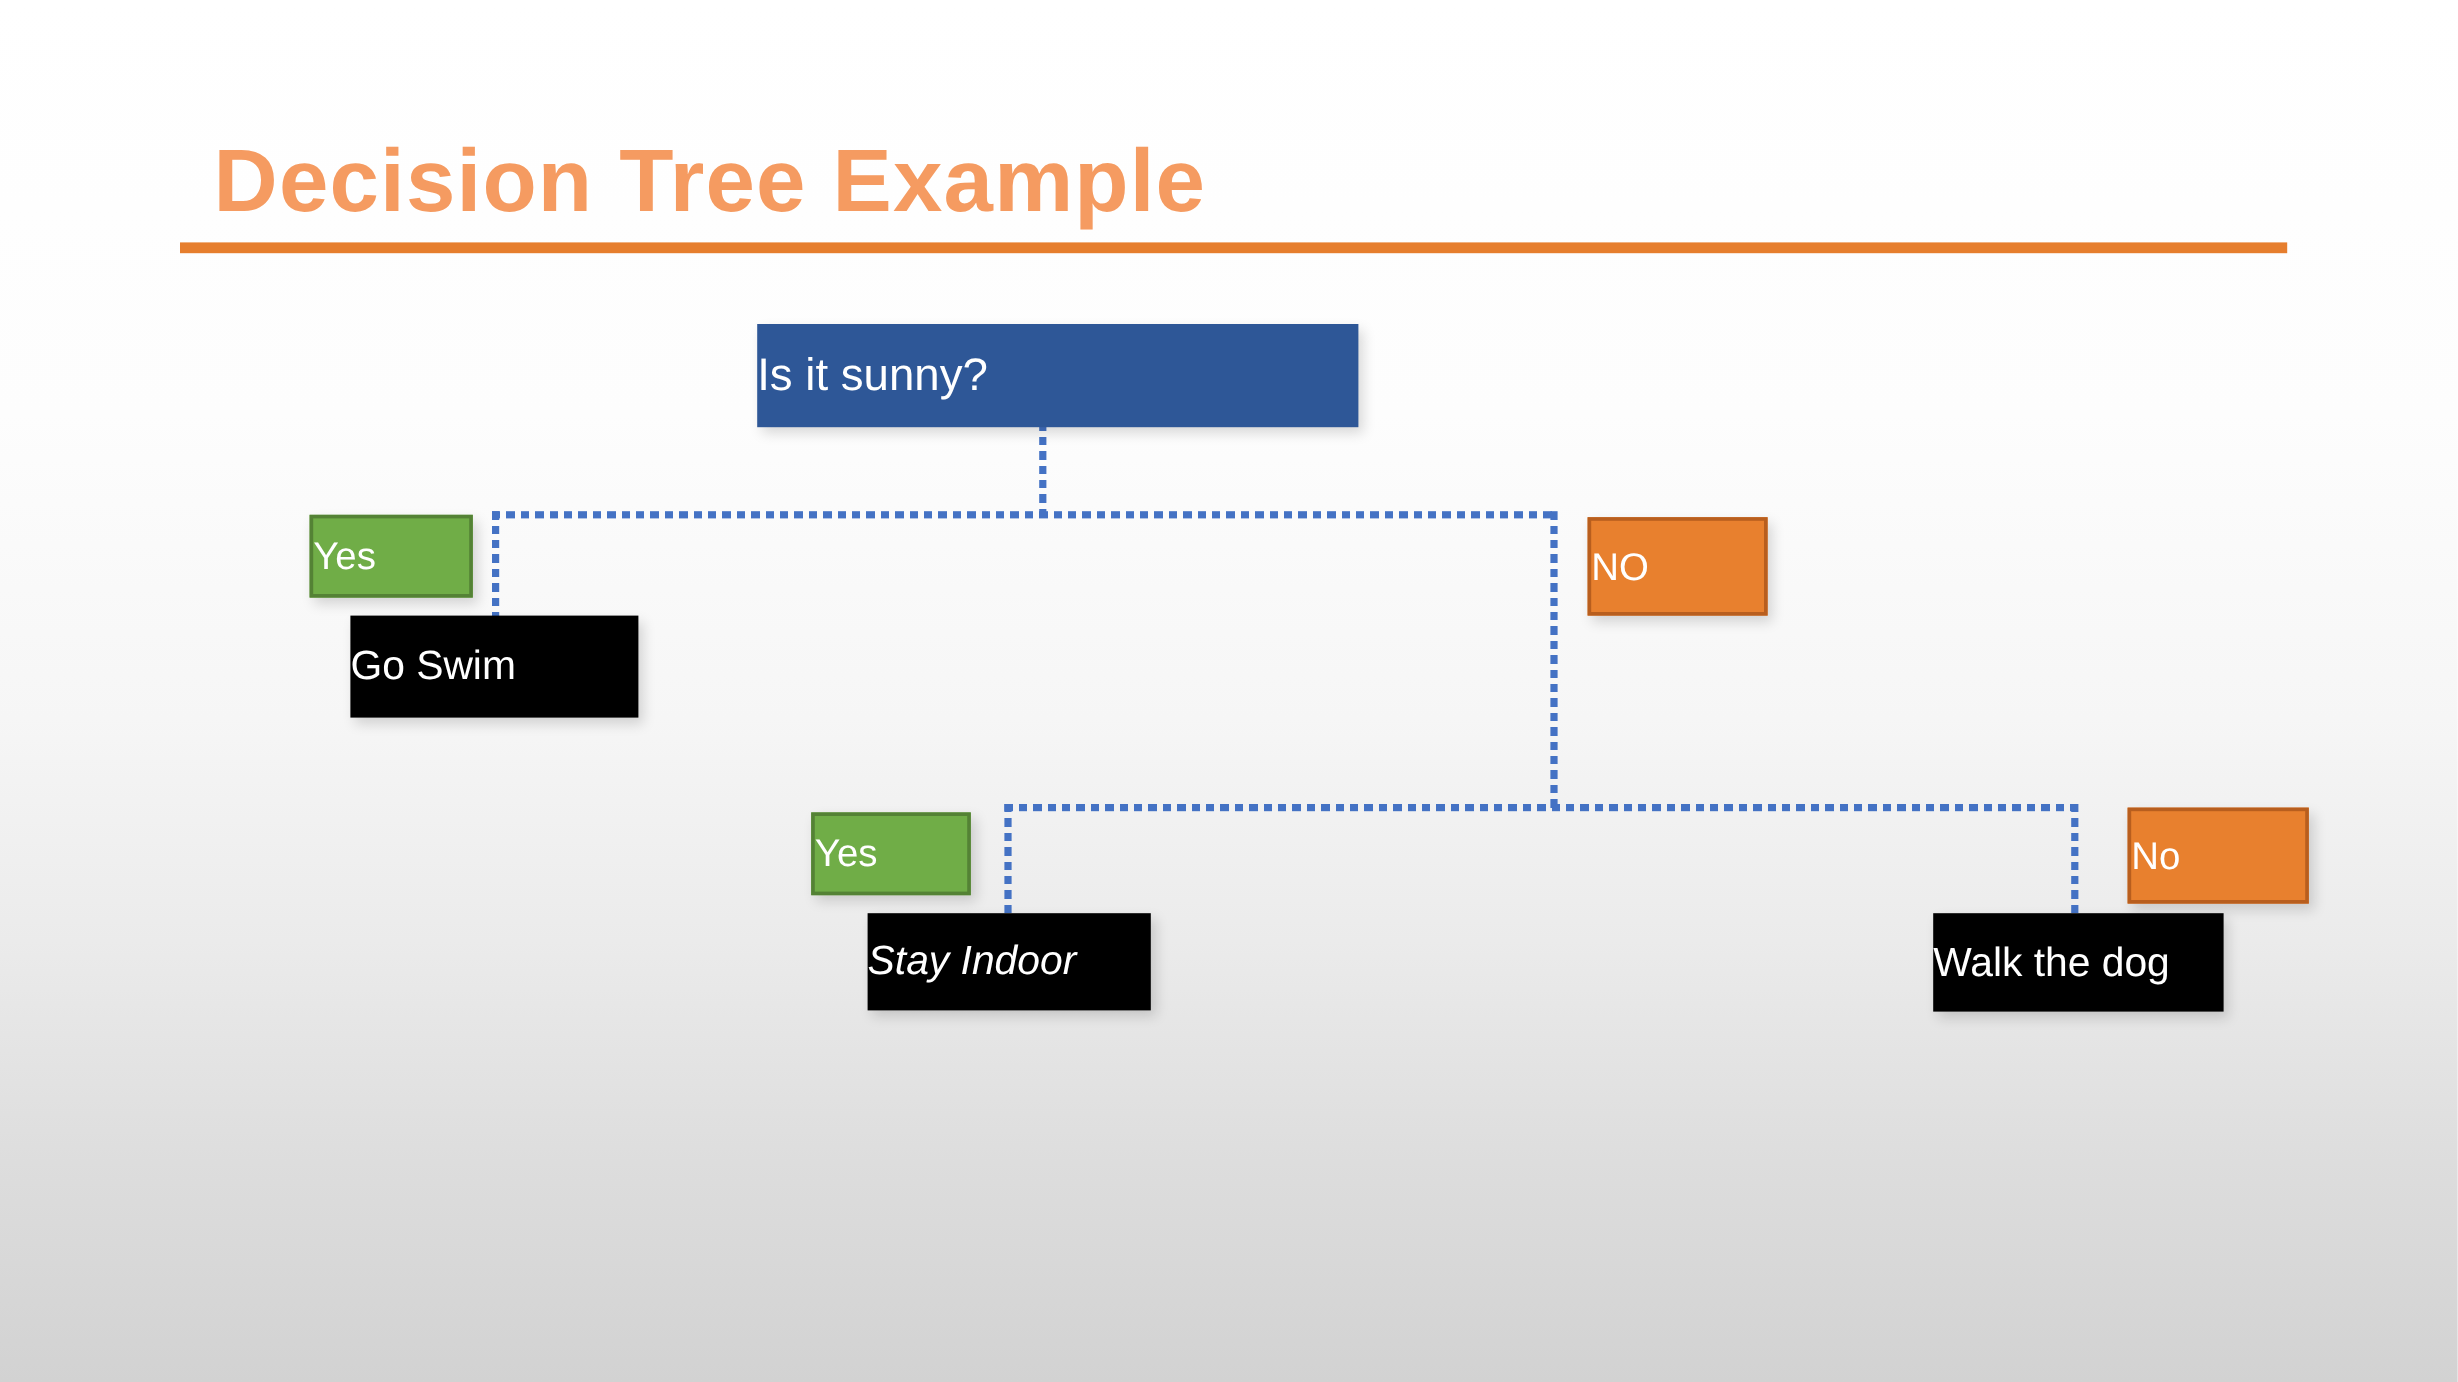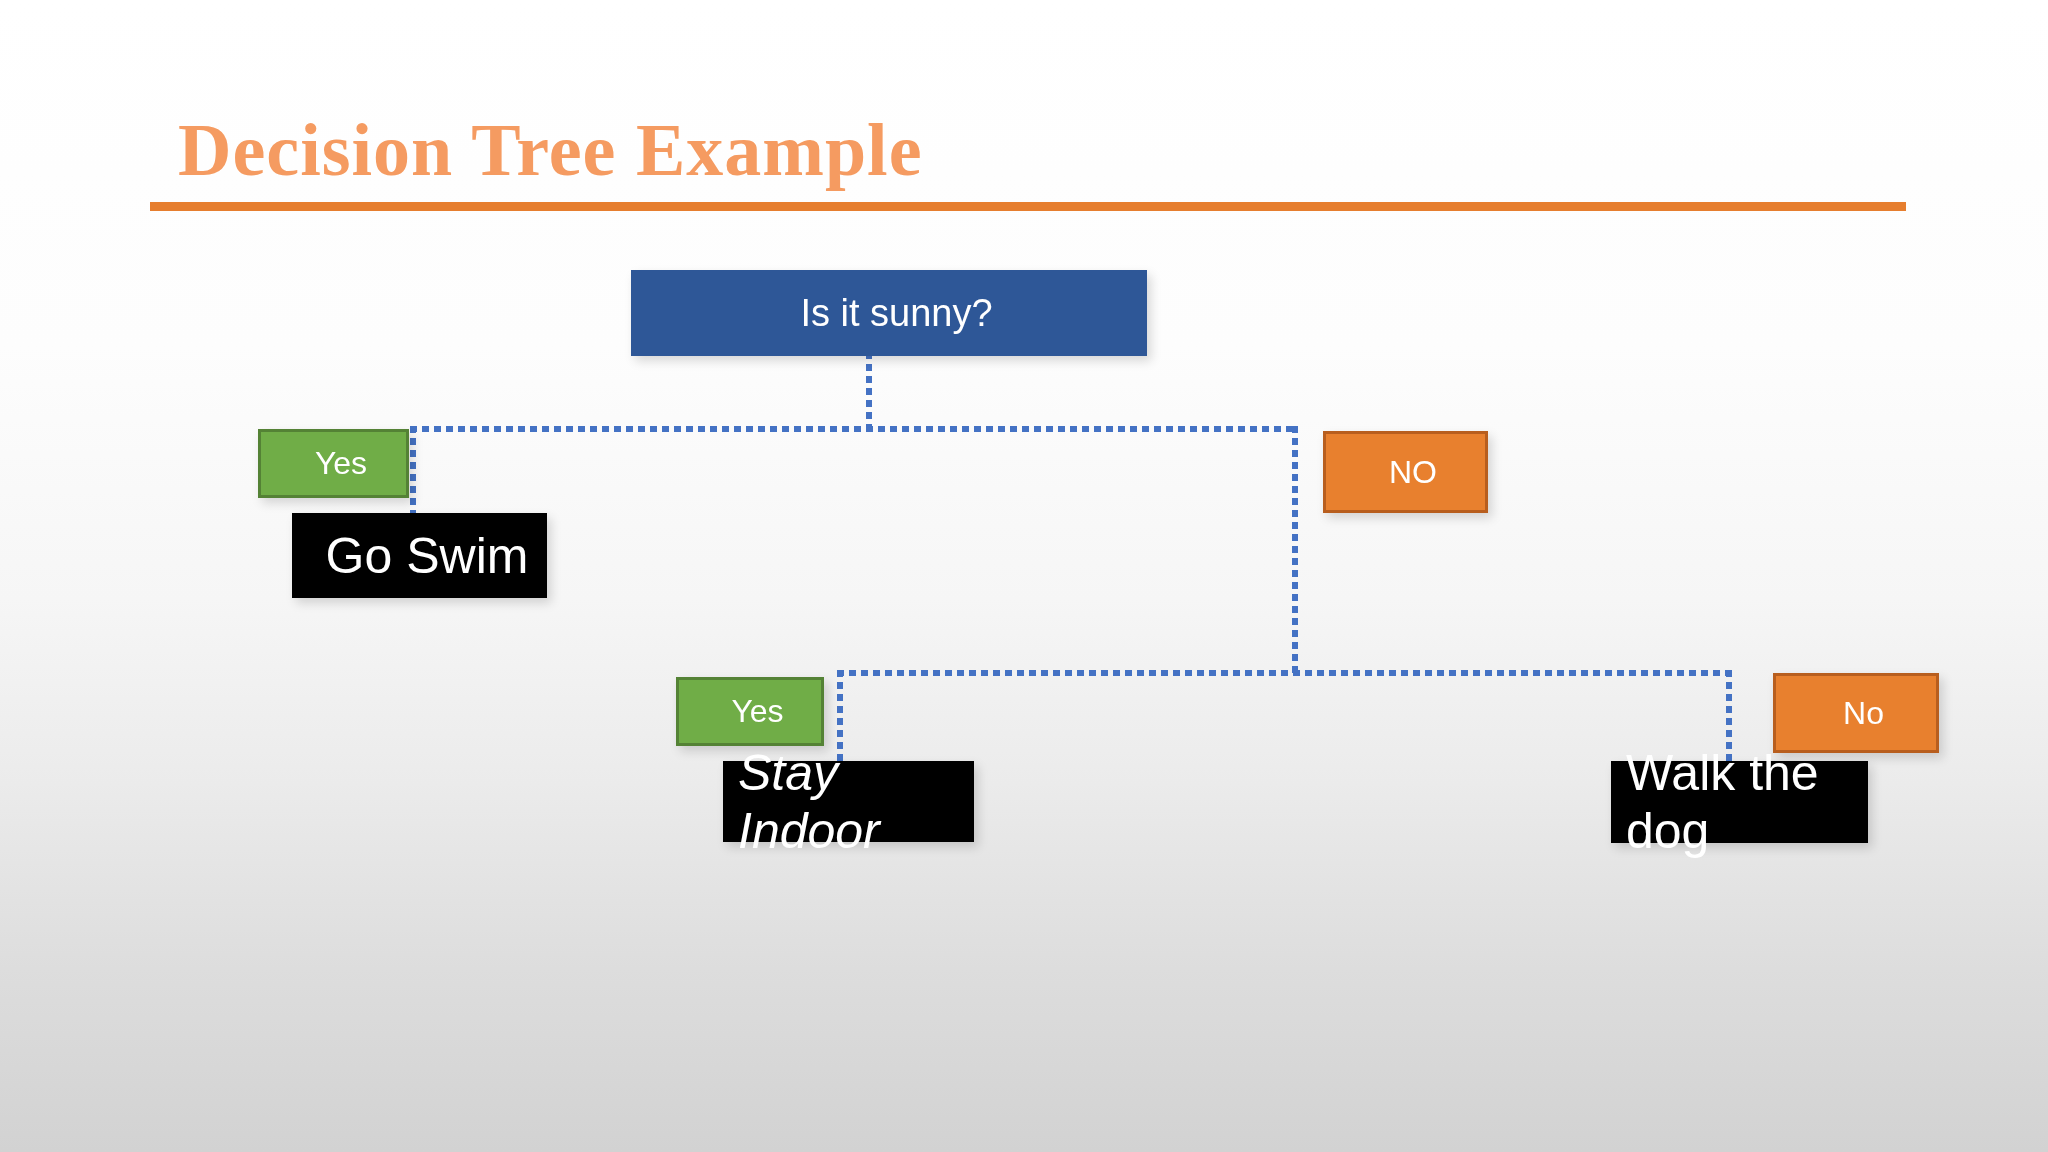--- a/index.html
+++ b/index.html
@@ -24,49 +24,46 @@
   
   .title {
     position: absolute;
     left: 178px;
     top: 108px;
     font-size: 74px;
     font-weight: 700;
     letter-spacing: 1px;
     color: #f59b61;
     white-space: nowrap;
-    font-family: Liberation Serif, serif;
   }
   .title-underline {
     position: absolute;
     left: 150px;
     top: 202px;
     width: 1756px;
     height: 9px;
     background: #e67e2e;
   }
 
   
   .node {
     position: absolute;
     display: flex;
     align-items: center;
-    justify-content: center;
     color: #ffffff;
     z-index: 2;
     box-shadow: 4px 5px 10px rgba(0,0,0,0.15);
-    padding-left: 15px;
   }
   .node.question {
     background: #2e5797;
     font-size: 38px;
   }
   .node.action {
     background: #000000;
-    font-size: 50px;
+    font-size: 34px;
   }
   .node.yes {
     background: #70ad47;
     border: 3px solid #548235;
     font-size: 32px;
   }
   .node.no {
     background: #e8802e;
     border: 3px solid #b85e1e;
     font-size: 32px;

